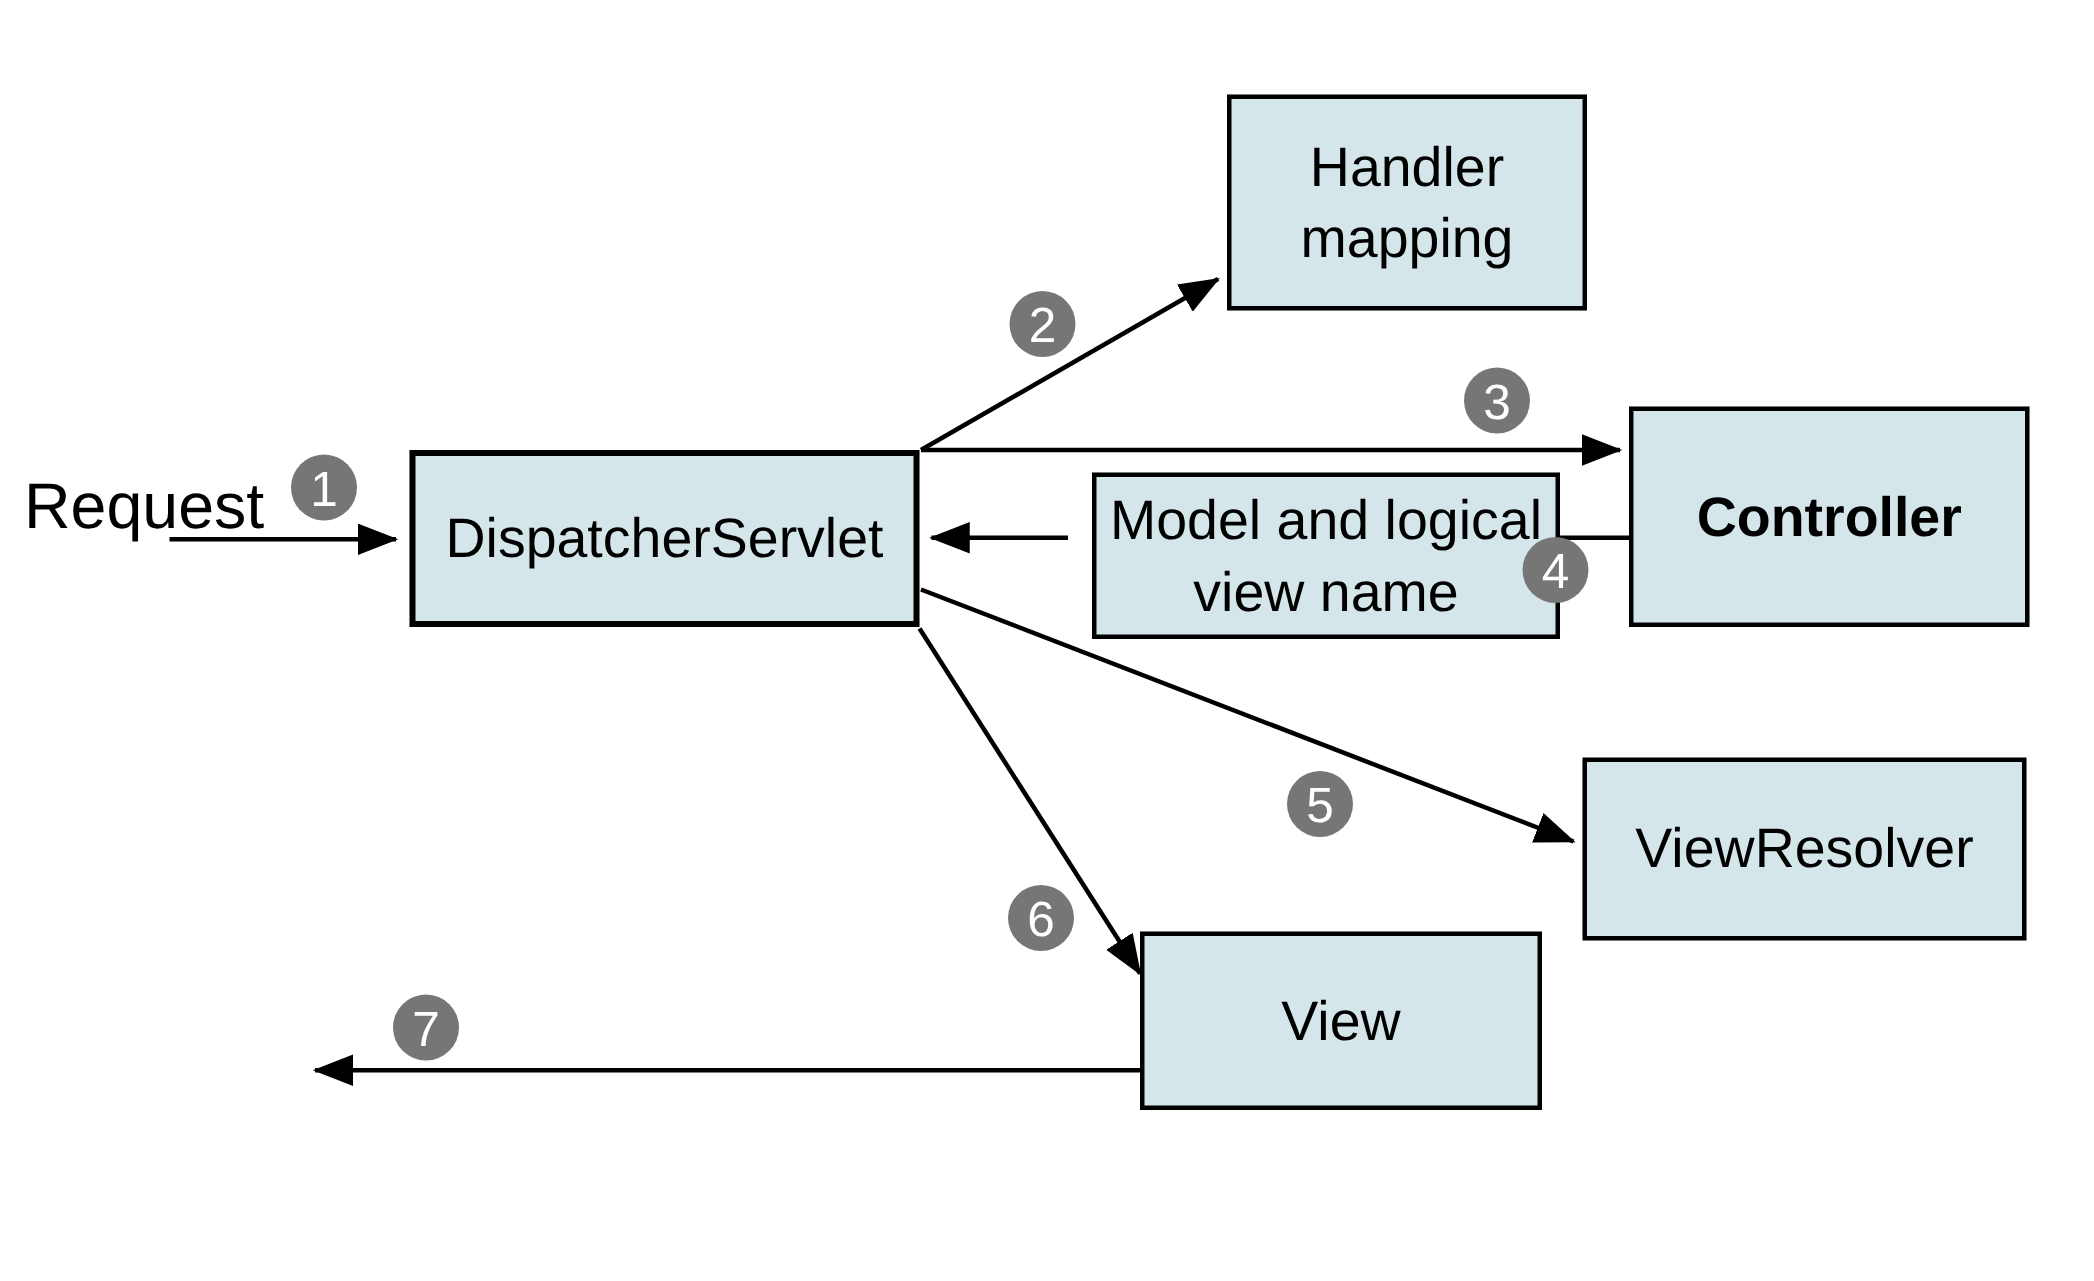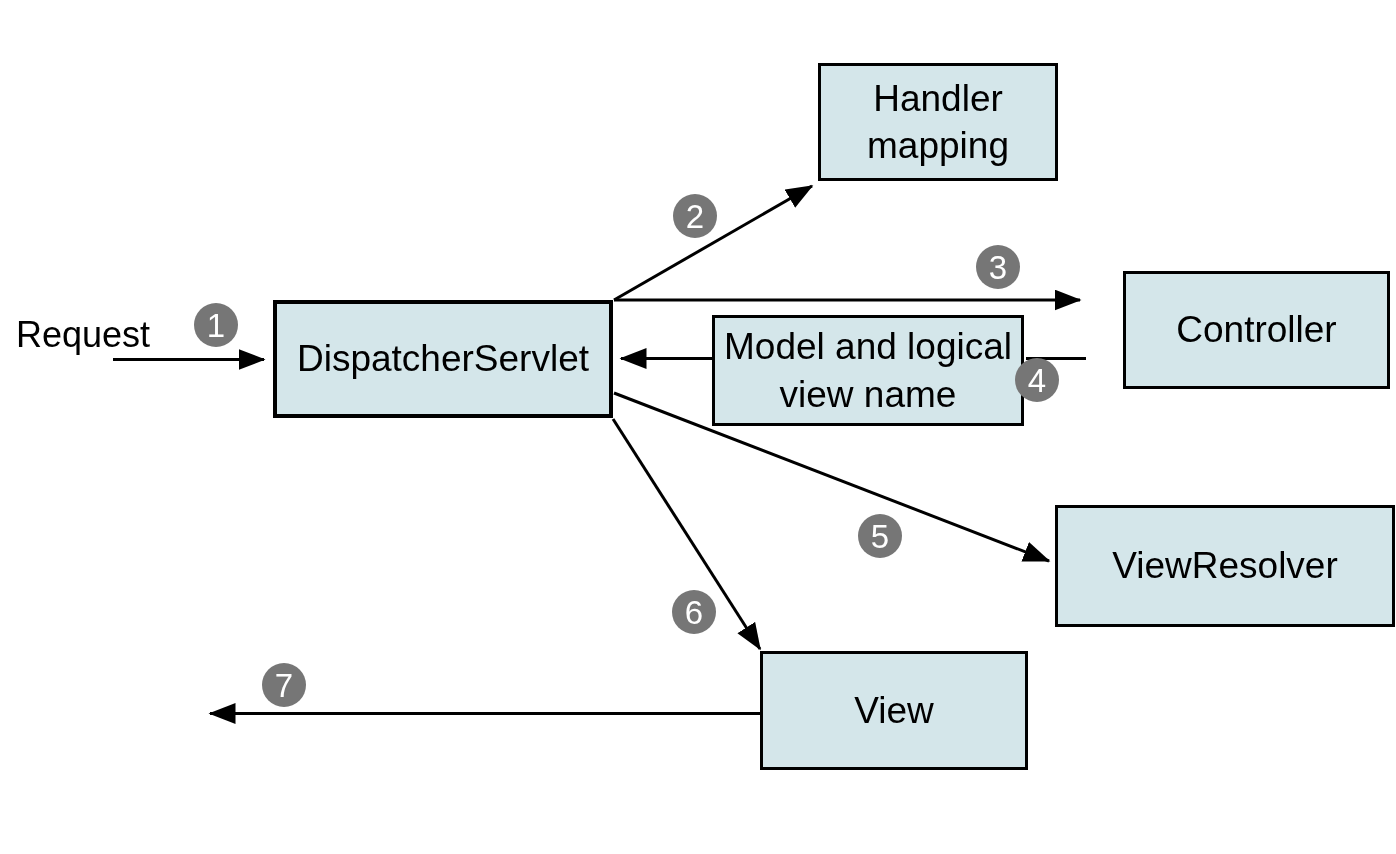--- a/index.html
+++ b/index.html
@@ -44,24 +44,24 @@
     align-items: center;
     justify-content: center;
     text-align: center;
   }
   .node.thick { border-width: 4px; }
   .node-label {
     font-size: 37px;
     line-height: 1.28;
     color: var(--text);
   }
-  .node.pad-tight { padding: 0 4px; }
+  .node.pad-tight { padding: 0 4px; margin-left: 16px; }
   .edge-label {
     position: absolute;
-    font-size: 36px;
+    font-size: 43px;
     line-height: 1;
     color: var(--text);
     white-space: nowrap;
   }
   .step {
     position: absolute;
     width: 44px;
     height: 44px;
     border-radius: 50%;
     background: var(--step-fill);
@@ -91,37 +91,37 @@
     <line class="wire" x1="712" y1="358.5" x2="621" y2="358.5" marker-end="url(#arrowhead)"></line>
     <line class="wire" x1="614" y1="393" x2="1049" y2="561" marker-end="url(#arrowhead)"></line>
     <line class="wire" x1="613" y1="419" x2="760" y2="649" marker-end="url(#arrowhead)"></line>
     <line class="wire" x1="760" y1="713.5" x2="210" y2="713.5" marker-end="url(#arrowhead)"></line>
   </svg>
 
   <div class="node thick" style="left:273px; top:300px; width:340px; height:118px;align-items:center;">
     <span class="node-label">DispatcherServlet</span>
   </div>
 
-  <div class="node" style="left:818px; top:63px; width:240px; height:118px;">
+  <div class="node" style="left:818px; top:63px; width:240px; height:144px;">
     <span class="node-label">Handler mapping</span>
   </div>
 
-  <div class="node" style="left:1123px; top:271px; width:267px; height:118px;">
+  <div class="node" style="left:1086px; top:271px; width:267px; height:147px;font-weight:bold;">
     <span class="node-label">Controller</span>
   </div>
 
   <div class="node pad-tight" style="left:712px; top:315px; width:312px; height:111px;">
     <span class="node-label">Model and logical view name</span>
   </div>
 
-  <div class="node" style="left:1055px; top:505px; width:340px; height:122px;">
+  <div class="node" style="left:1055px; top:505px; width:296px; height:122px;">
     <span class="node-label">ViewResolver</span>
   </div>
 
-  <div class="node" style="left:760px; top:651px; width:268px; height:119px;">
+  <div class="node" style="left:760px; top:621px; width:268px; height:119px;">
     <span class="node-label">View</span>
   </div>
 
   <div class="edge-label" style="left:16px; top:317px;">Request</div>
 
 
   <div class="step" style="left:194px; top:303px;">
     <span>1</span>
   </div>
   <div class="step" style="left:673px; top:194px;">

